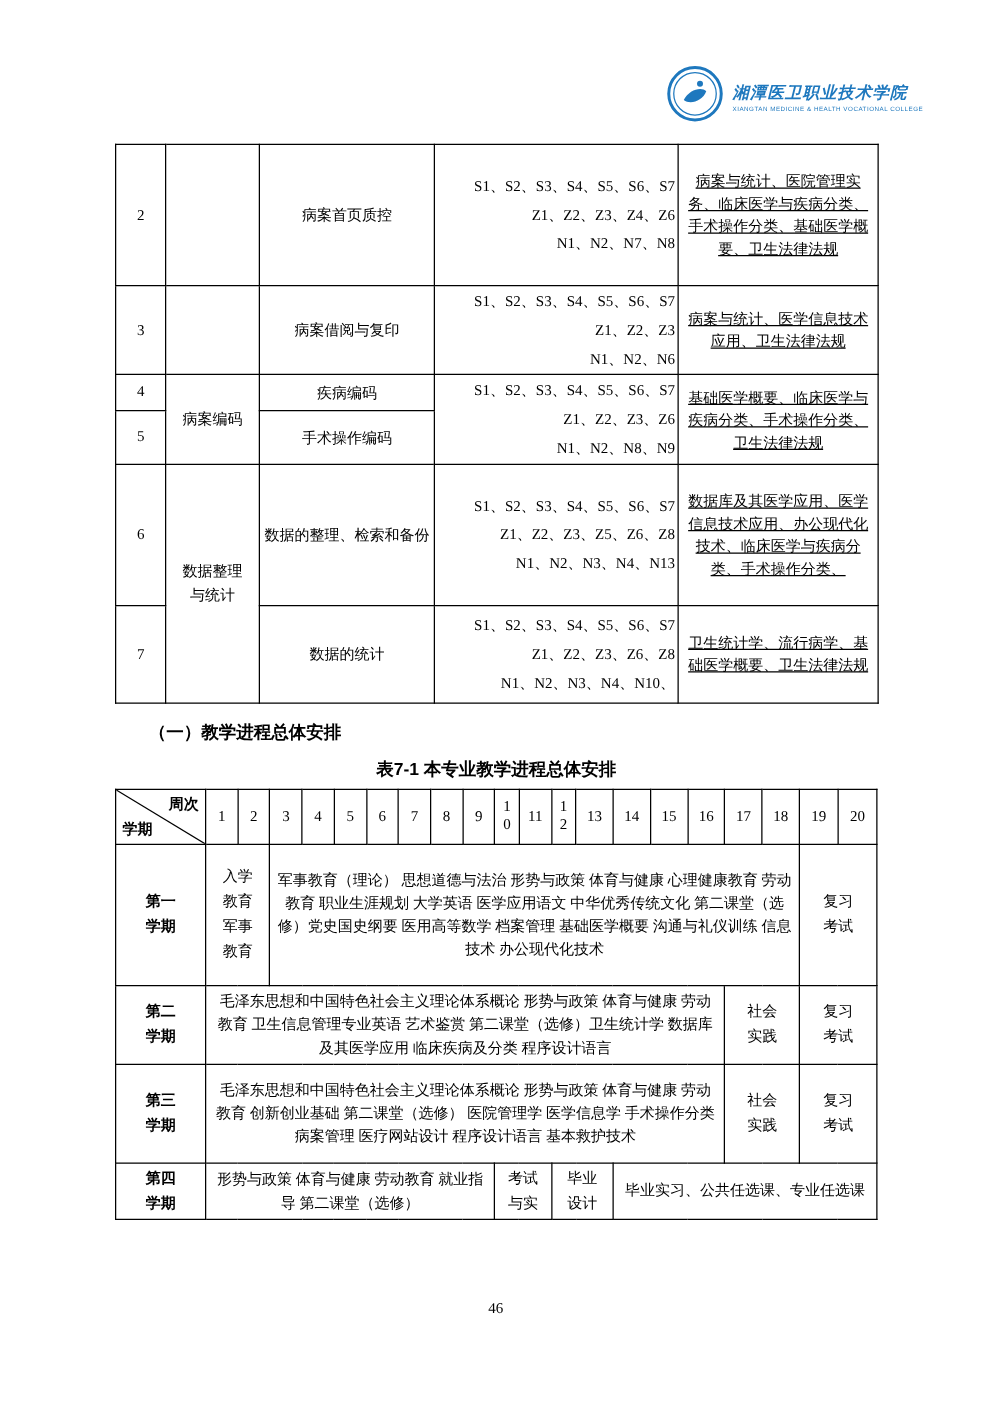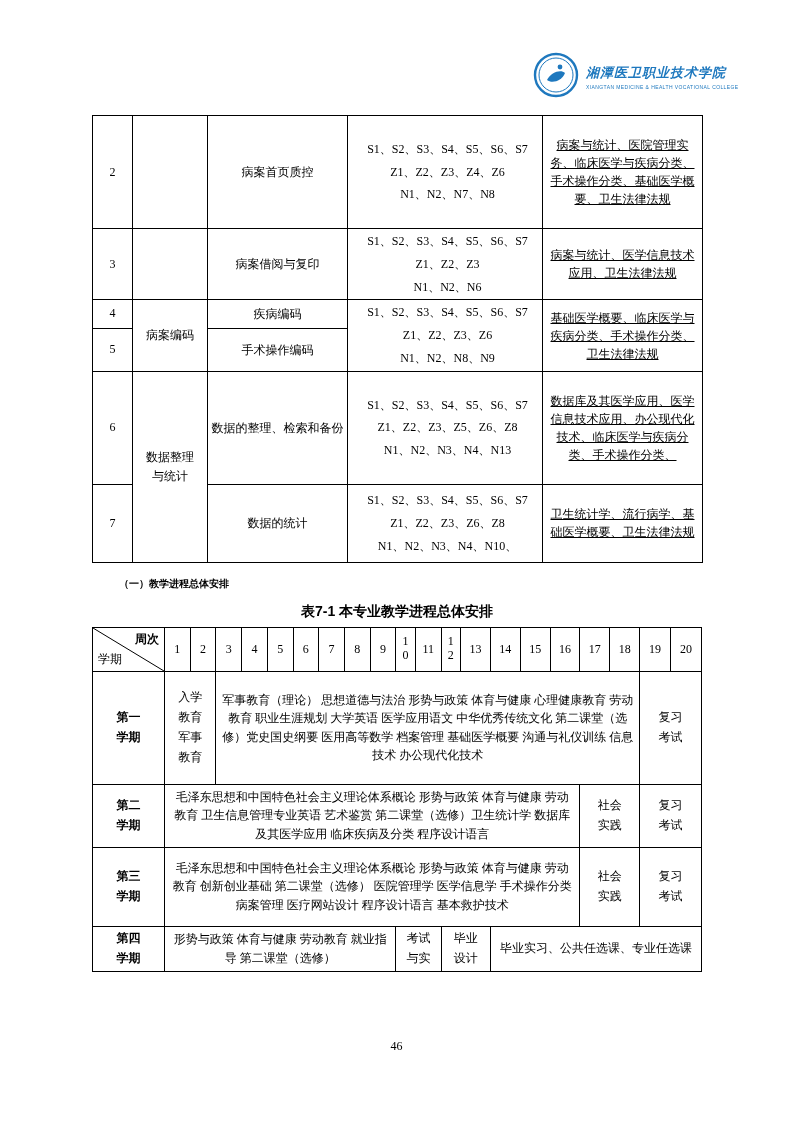--- a/index.html
+++ b/index.html
@@ -23,47 +23,47 @@
   table { border-collapse: collapse; table-layout: fixed; width: 610px; }
   td, th { border: 1px solid #000; text-align: center; vertical-align: middle; padding: 1px 2px; font-size: 12px; font-weight: normal; }
 
   
   .t1 tr.r2 { height: 113px; }
   .t1 tr.r3 { height: 68px; }
   .t1 tr.r4 { height: 26px; }
   .t1 tr.r5 { height: 40px; }
   .t1 tr.r6 { height: 113px; }
   .t1 tr.r7 { height: 78px; }
-  .t1 .codes { text-align: center; padding-left: 7px; }
+  .t1 .codes { text-align: right; padding-left: 7px; }
   .t1 .codes div { line-height: 1.9; }
   .t1 .courses { line-height: 1.5; padding: 2px 4px; text-decoration: underline; }
   .t1 .task { line-height: 1.5; }
 
   .w2 { display: inline-block; width: 2.25em; word-break: break-all; line-height: 1.65; vertical-align: middle; }
   .w4 { display: inline-block; width: 4.25em; word-break: break-all; line-height: 1.6; vertical-align: middle; }
 
   
   .h-section { margin: 22px 0 0 36px; font-size: 15px; font-weight: bold; font-family: "Liberation Sans", "DejaVu Sans", sans-serif; }
-  .h-sub { margin: 14px 0 0 27px; font-size: 10px; font-weight: bold; font-family: "Liberation Sans", "DejaVu Sans", sans-serif; }
+  .h-sub { margin: 14px 0 0 27px; font-size: 14px; font-weight: bold; font-family: "Liberation Sans", "DejaVu Sans", sans-serif; }
   .h-caption { margin: 12px 0 6px 0; text-align: center; font-size: 14px; font-weight: bold; font-family: "Liberation Sans", "DejaVu Sans", sans-serif; }
 
   
   .t2 tr.head { height: 44px; padding-left: 17px; }
   .t2 tr.sem1 { height: 113px; }
   .t2 tr.sem2 { height: 63px; }
   .t2 tr.sem3 { height: 79px; }
   .t2 tr.sem4 { height: 45px; }
   .t2 th.week { font-weight: normal; padding: 0; }
   .t2 th.week.stack span { display: inline-block; width: 7px; word-break: break-all; line-height: 1.15; }
   .t2 .sem { font-weight: bold; }
   .t2 .course-cell { line-height: 1.55; padding: 2px 5px; }
   .corner { position: relative; padding: 0; }
   .corner svg { position: absolute; left: 0; top: 0; width: 100%; height: 100%; }
   .corner .c-top { position: absolute; top: 3px; right: 5px; font-weight: bold; }
-  .corner .c-bottom { position: absolute; bottom: 3px; left: 5px; font-weight: normal; }
+  .corner .c-bottom { position: absolute; bottom: 3px; left: 5px; font-weight: bold; }
 
   .pagenum { position: absolute; top: 1039px; left: 0; width: 100%; text-align: center; font-size: 12px; }
 </style>
 </head>
 <body>
 
 <div class="page">
 
   <div class="logo">
     <span>

